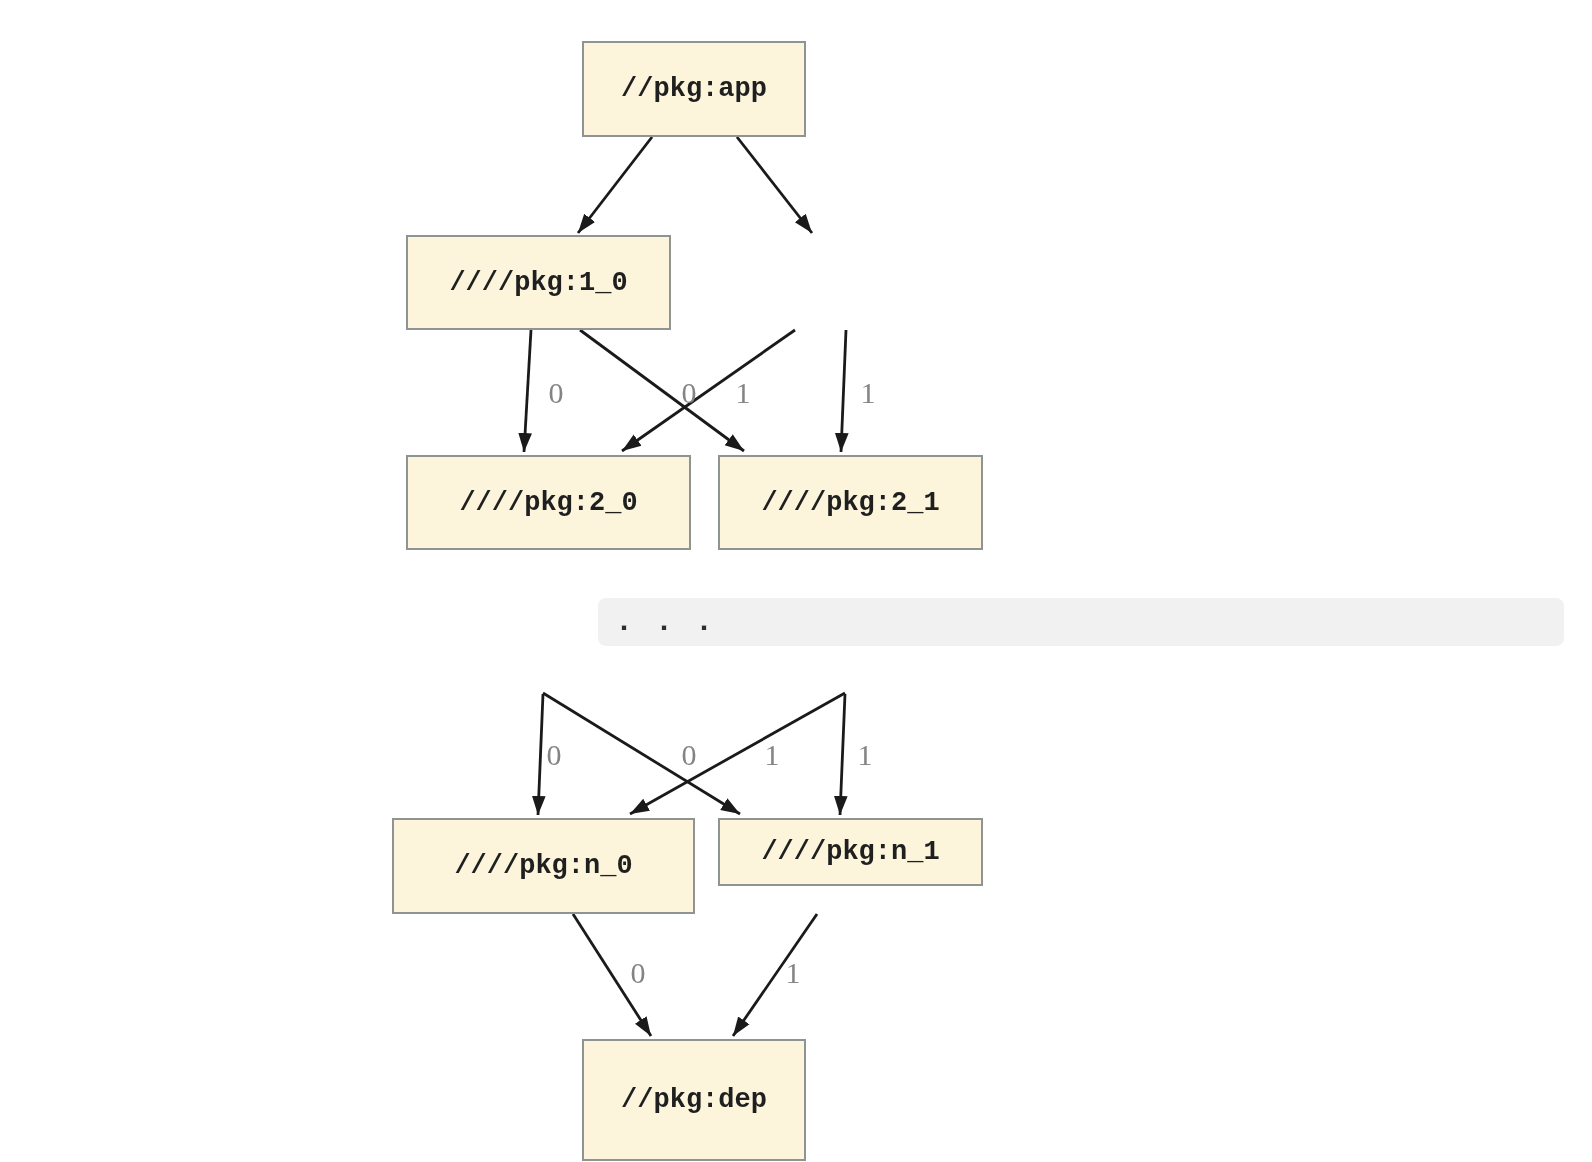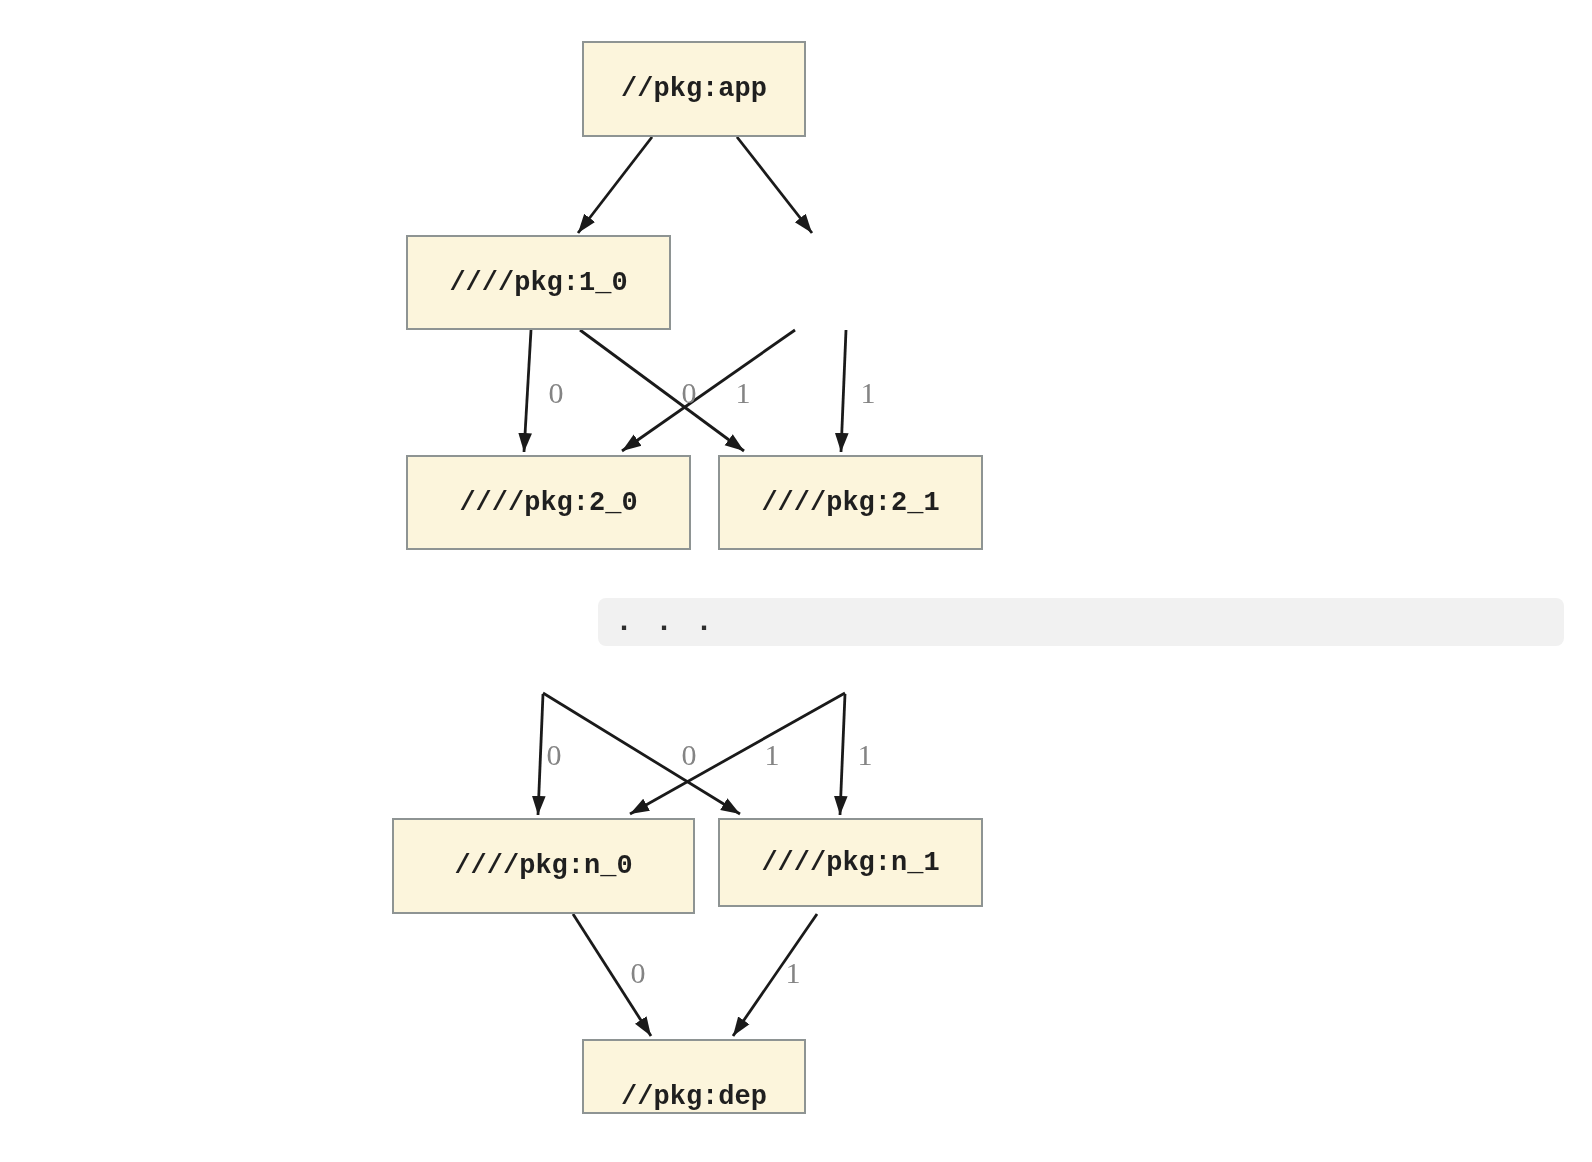--- a/index.html
+++ b/index.html
@@ -113,21 +113,21 @@
   </div>
 
   <div class="ellipsis-band">
     <span>. . .</span>
   </div>
 
   <div class="node" style="left:392px;top:818px;width:303px;height:96px;">
     <span>////pkg:n_0</span>
   </div>
 
-  <div class="node" style="left:718px;top:818px;width:265px;height:89px;">
+  <div class="node" style="left:718px;top:818px;width:265px;height:68px;">
     <span>////pkg:n_1</span>
   </div>
 
-  <div class="node" style="left:582px;top:1039px;width:224px;height:75px;align-items:flex-end;">
+  <div class="node" style="left:582px;top:1039px;width:224px;height:122px;">
     <span>//pkg:dep</span>
   </div>
 
 </div>
 
 </body></html>

